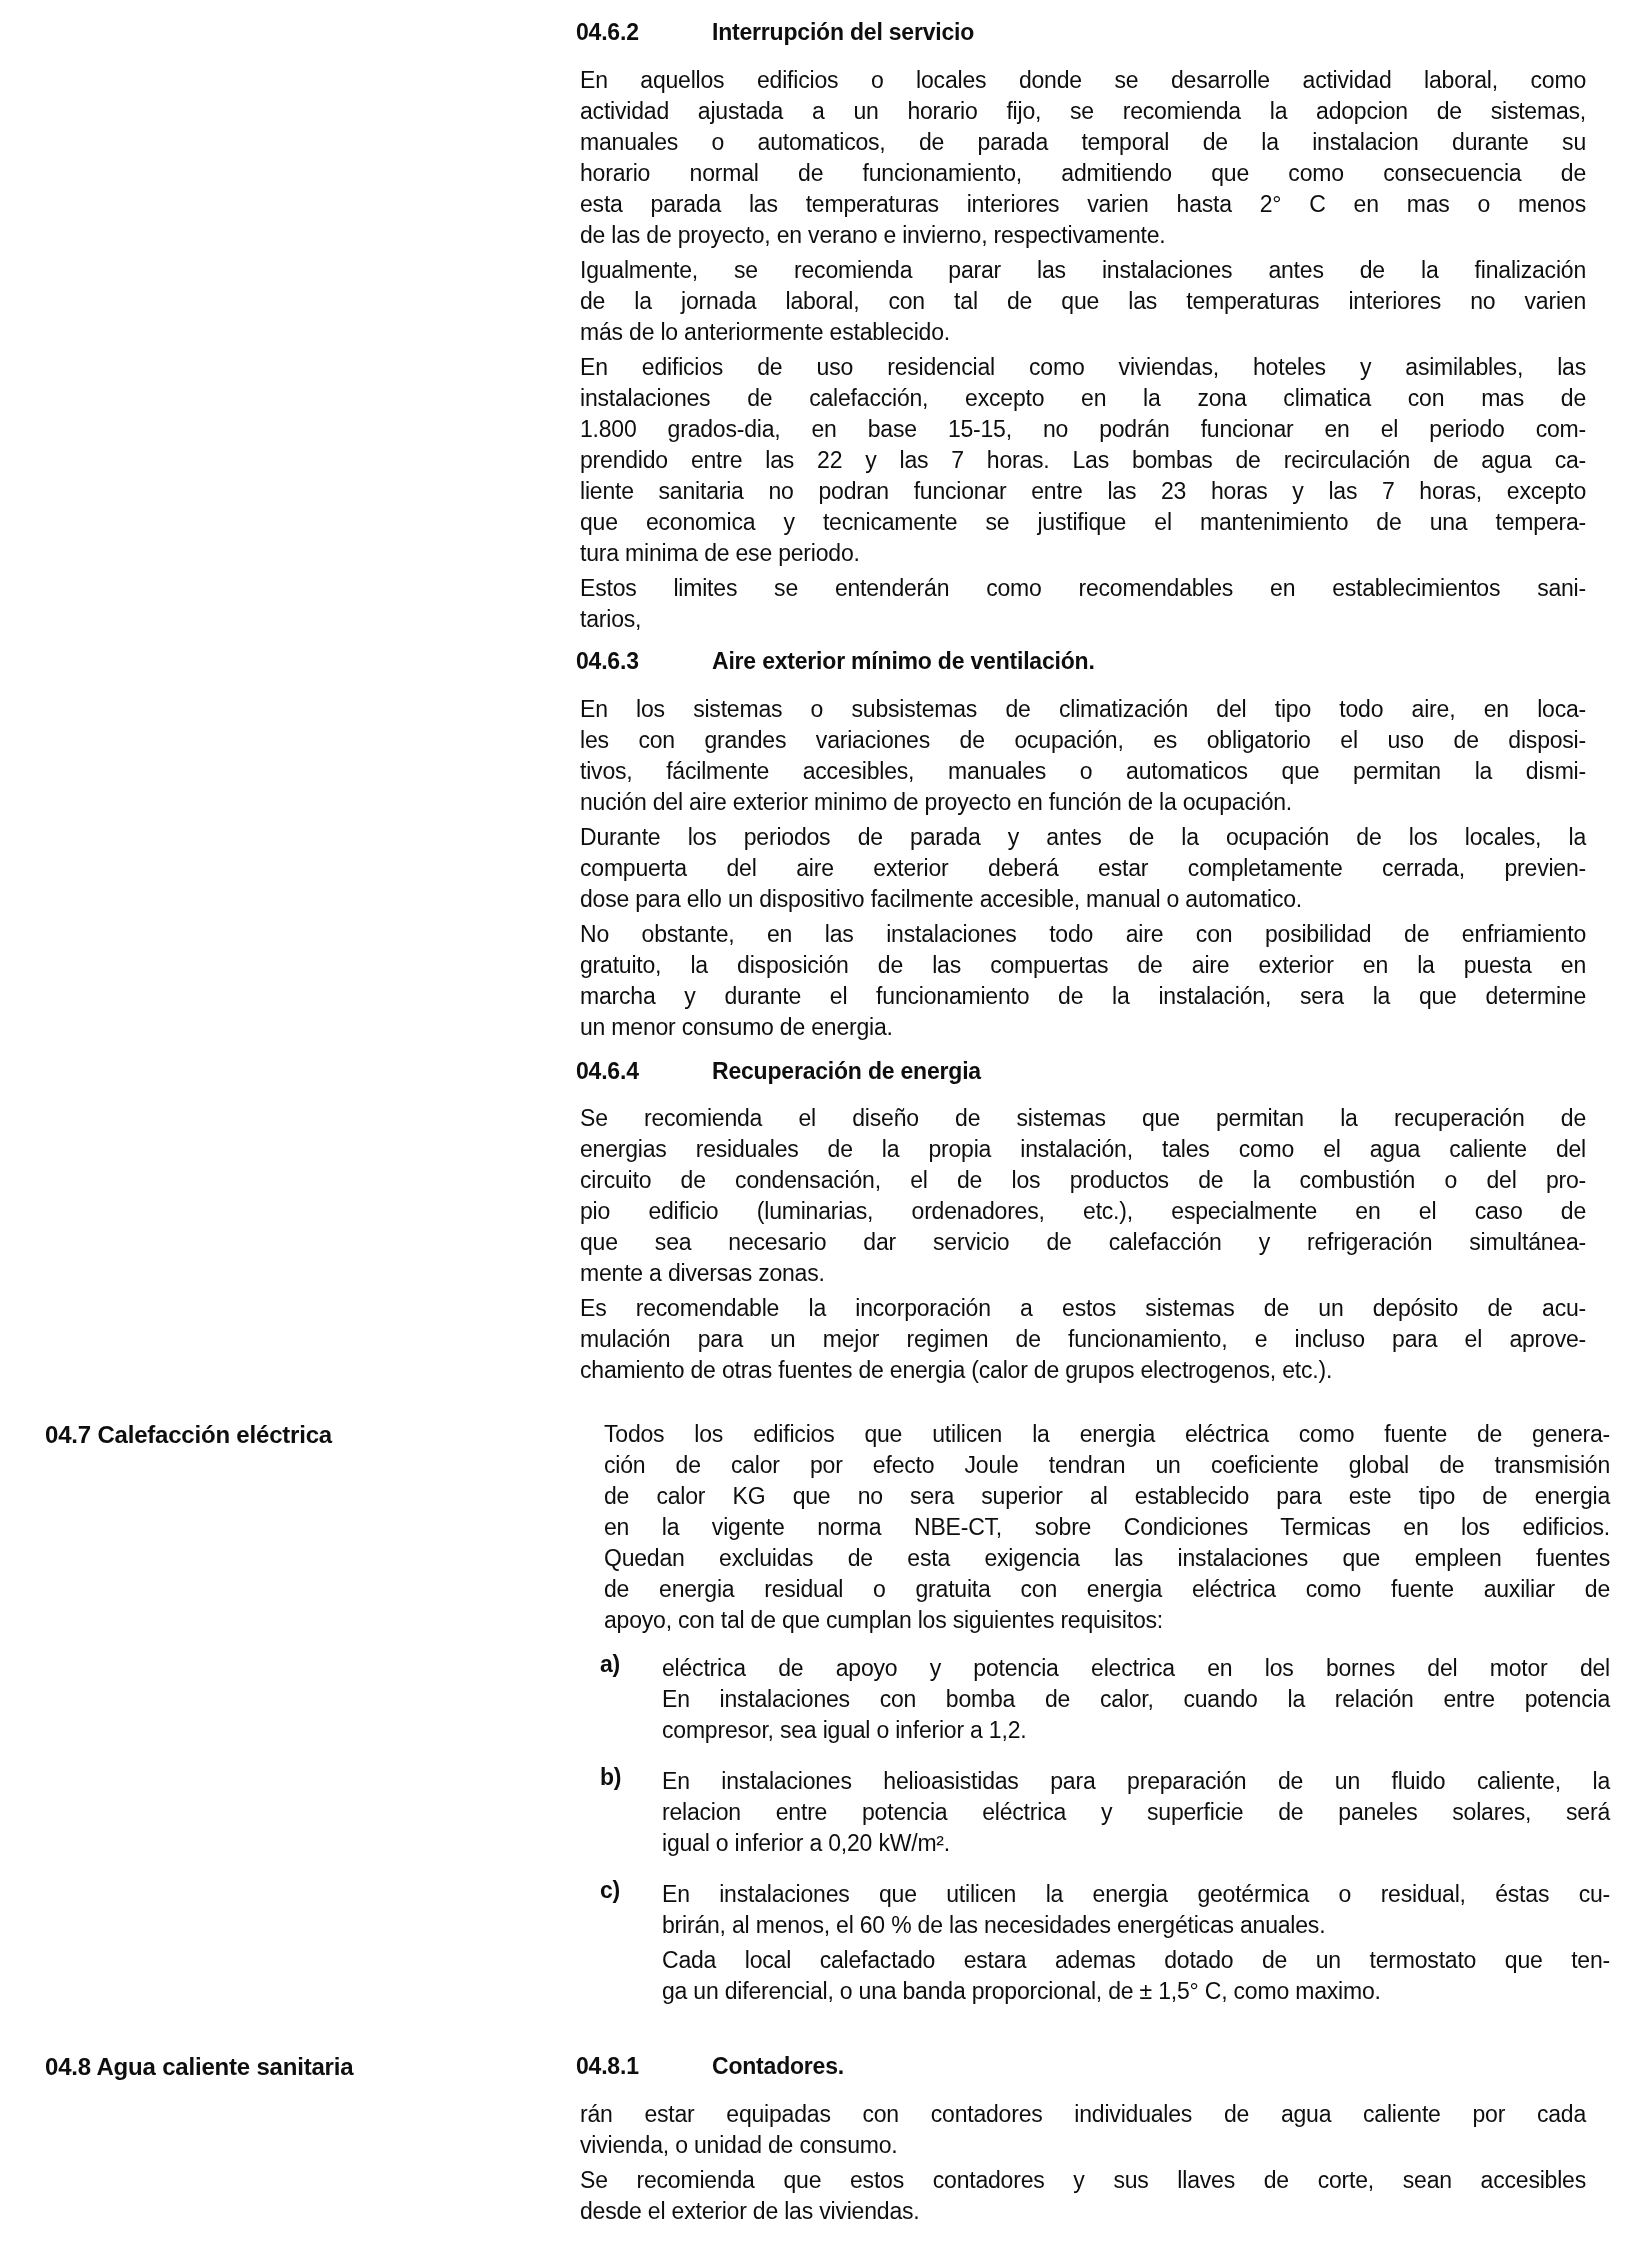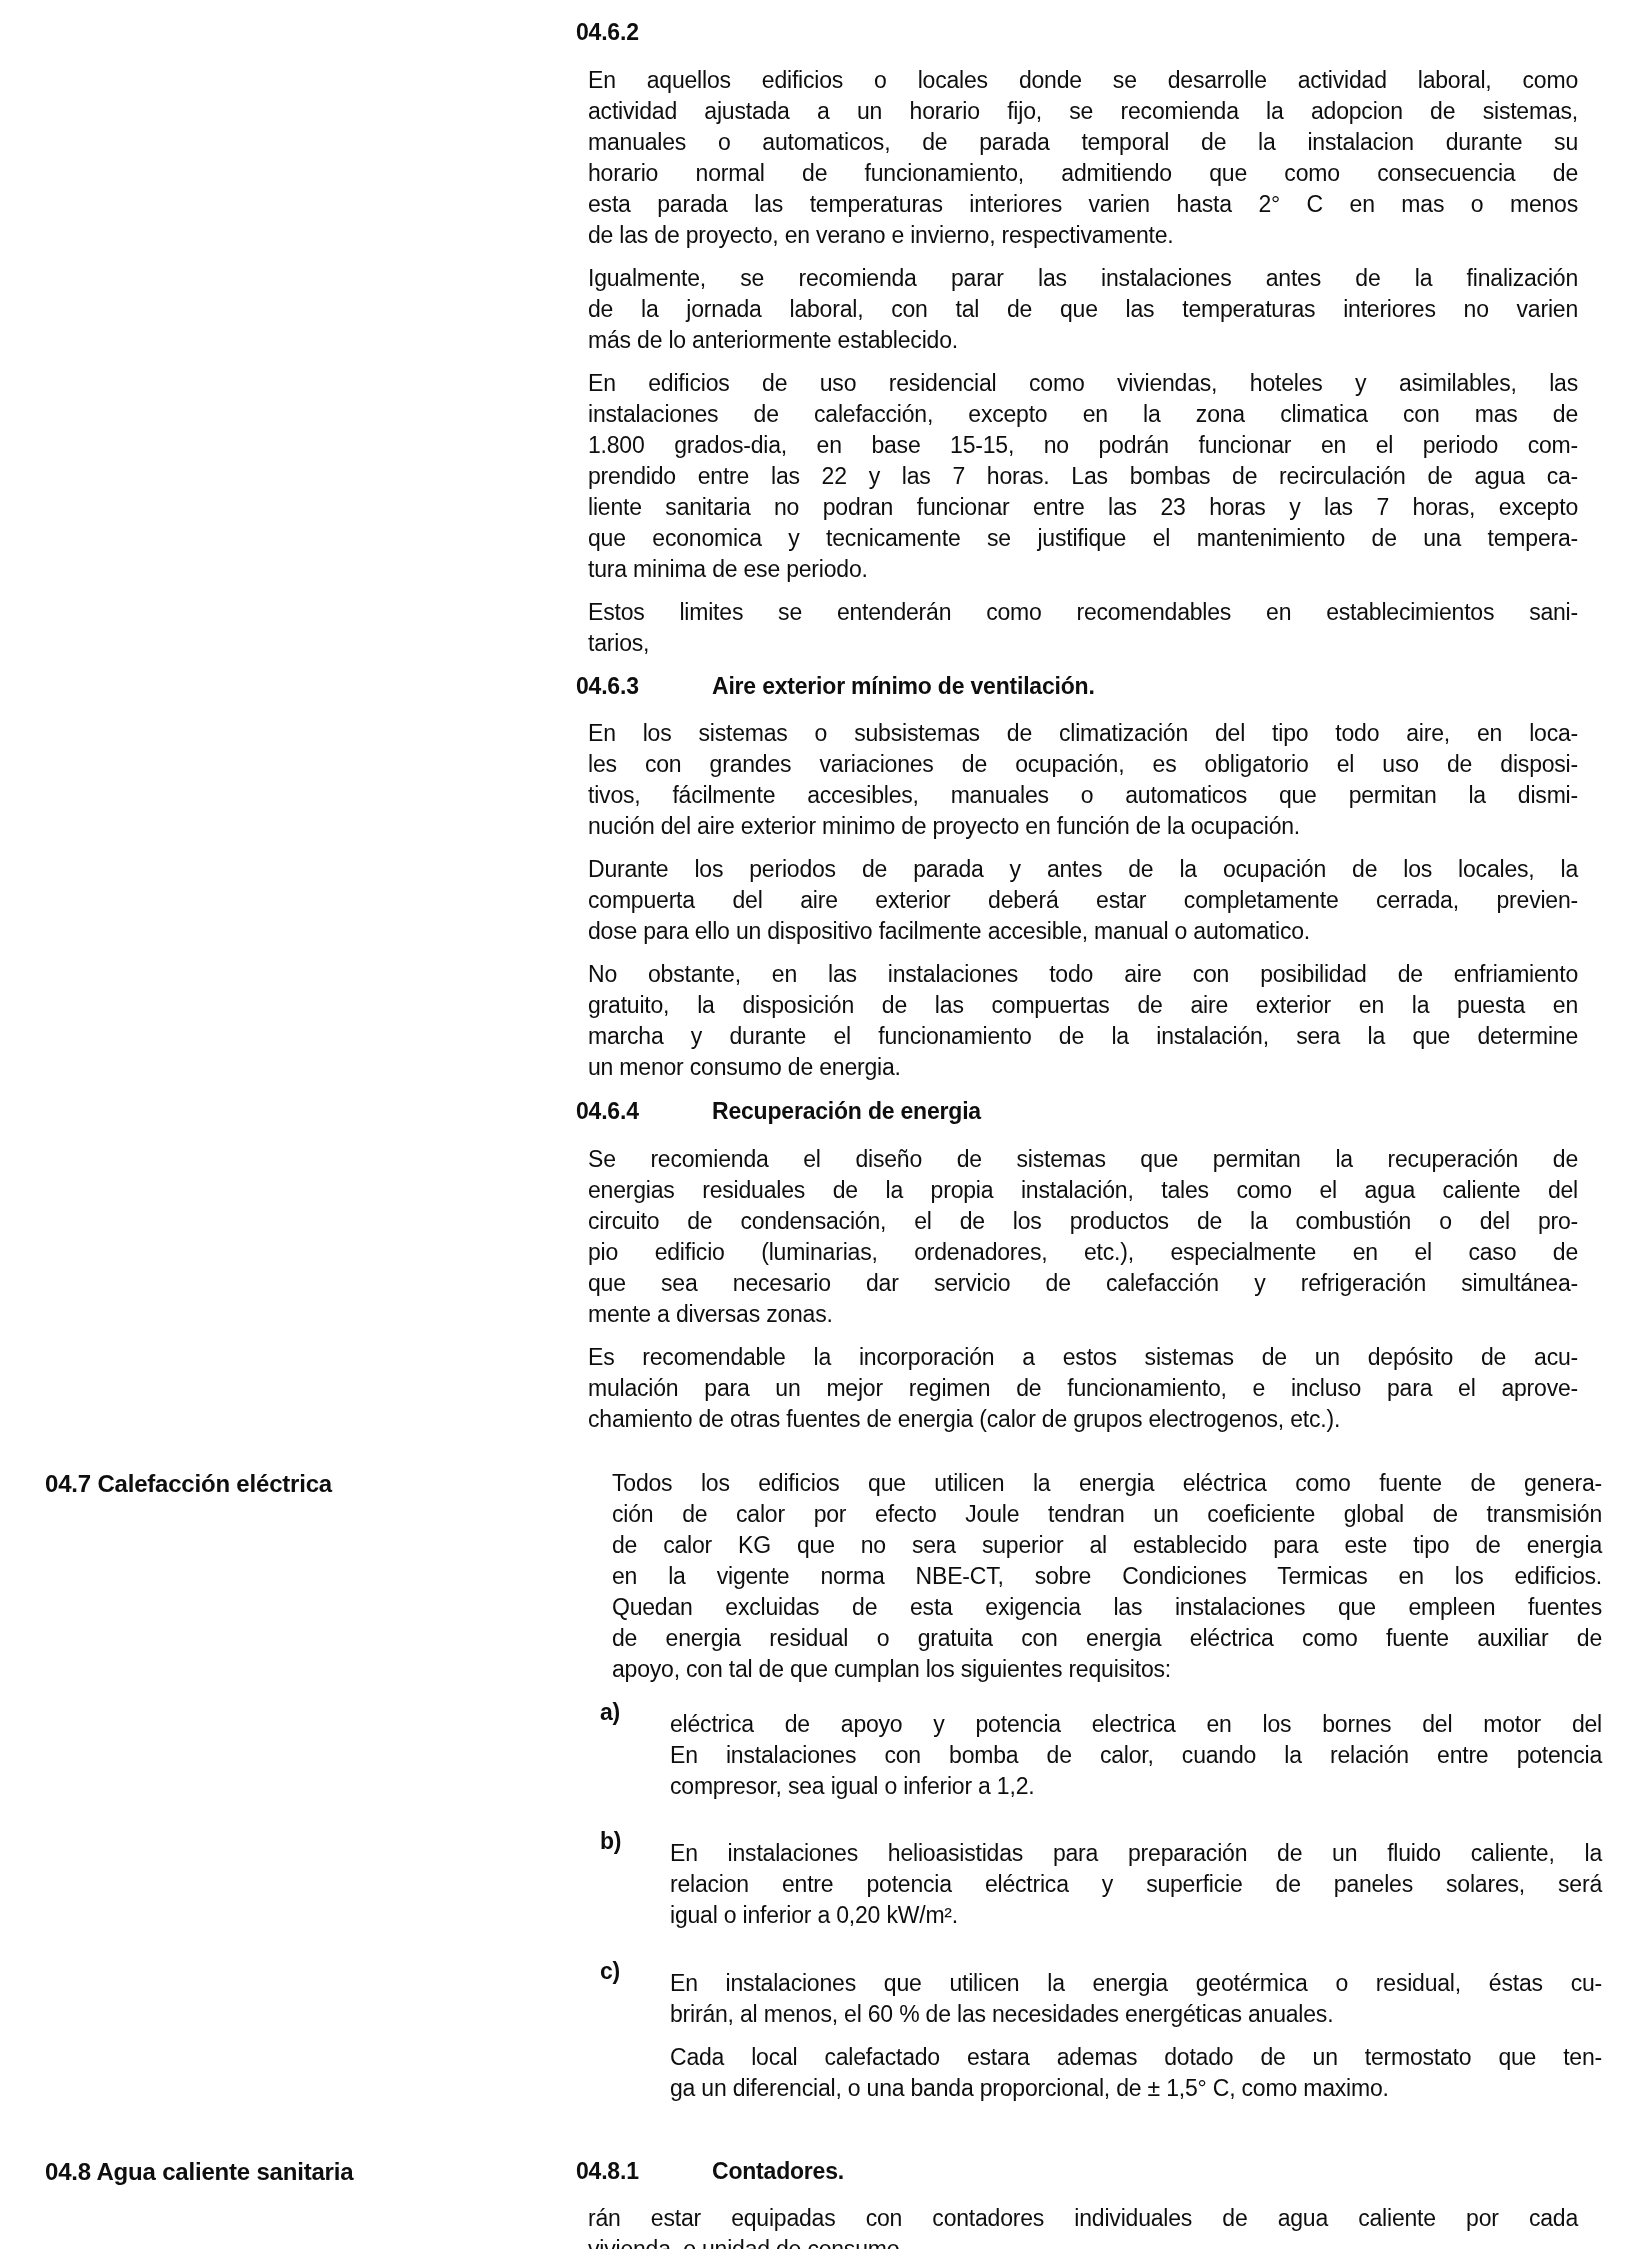--- a/index.html
+++ b/index.html
@@ -39,40 +39,41 @@
   .h-num { flex: 0 0 136px; }
   .h-title { flex: 1; }
   .margin-heading {
     position: absolute;
     left: 45px;
     top: 0;
     width: 515px;
     font-weight: 700;
     font-size: 24px;
   }
-  .block { margin: 12px; }
+  .block { margin: 4px; }
   .line {
     text-align: justify;
     text-align-last: justify;
   }
   .line.end { text-align-last: left; }
   .items { margin: 0; }
   .item { display: flex; margin-top: 12.3px; }
   .item-label { flex: 0 0 58px; font-weight: 700; }
   .item-body { flex: 1; min-width: 0; }
 </style>
 </head>
 <body>
 
 <div class="page">
 
   <section class="sec" id="sec-0462">
     <div class="sec-body">
       <h3 class="sub-heading">
         <span class="h-num">04.6.2</span>
+        <span class="h-title">Interrupción del servicio</span>
       </h3>
       <div class="blocks">
           <div class="block">
             <div class="line">En aquellos edificios o locales donde se desarrolle actividad laboral, como</div>
             <div class="line">actividad ajustada a un horario fijo, se recomienda la adopcion de sistemas,</div>
             <div class="line">manuales o automaticos, de parada temporal de la instalacion durante su</div>
             <div class="line">horario normal de funcionamiento, admitiendo que como consecuencia de</div>
             <div class="line">esta parada las temperaturas interiores varien hasta 2° C en mas o menos</div>
             <div class="line end">de las de proyecto, en verano e invierno, respectivamente.</div>
           </div>

